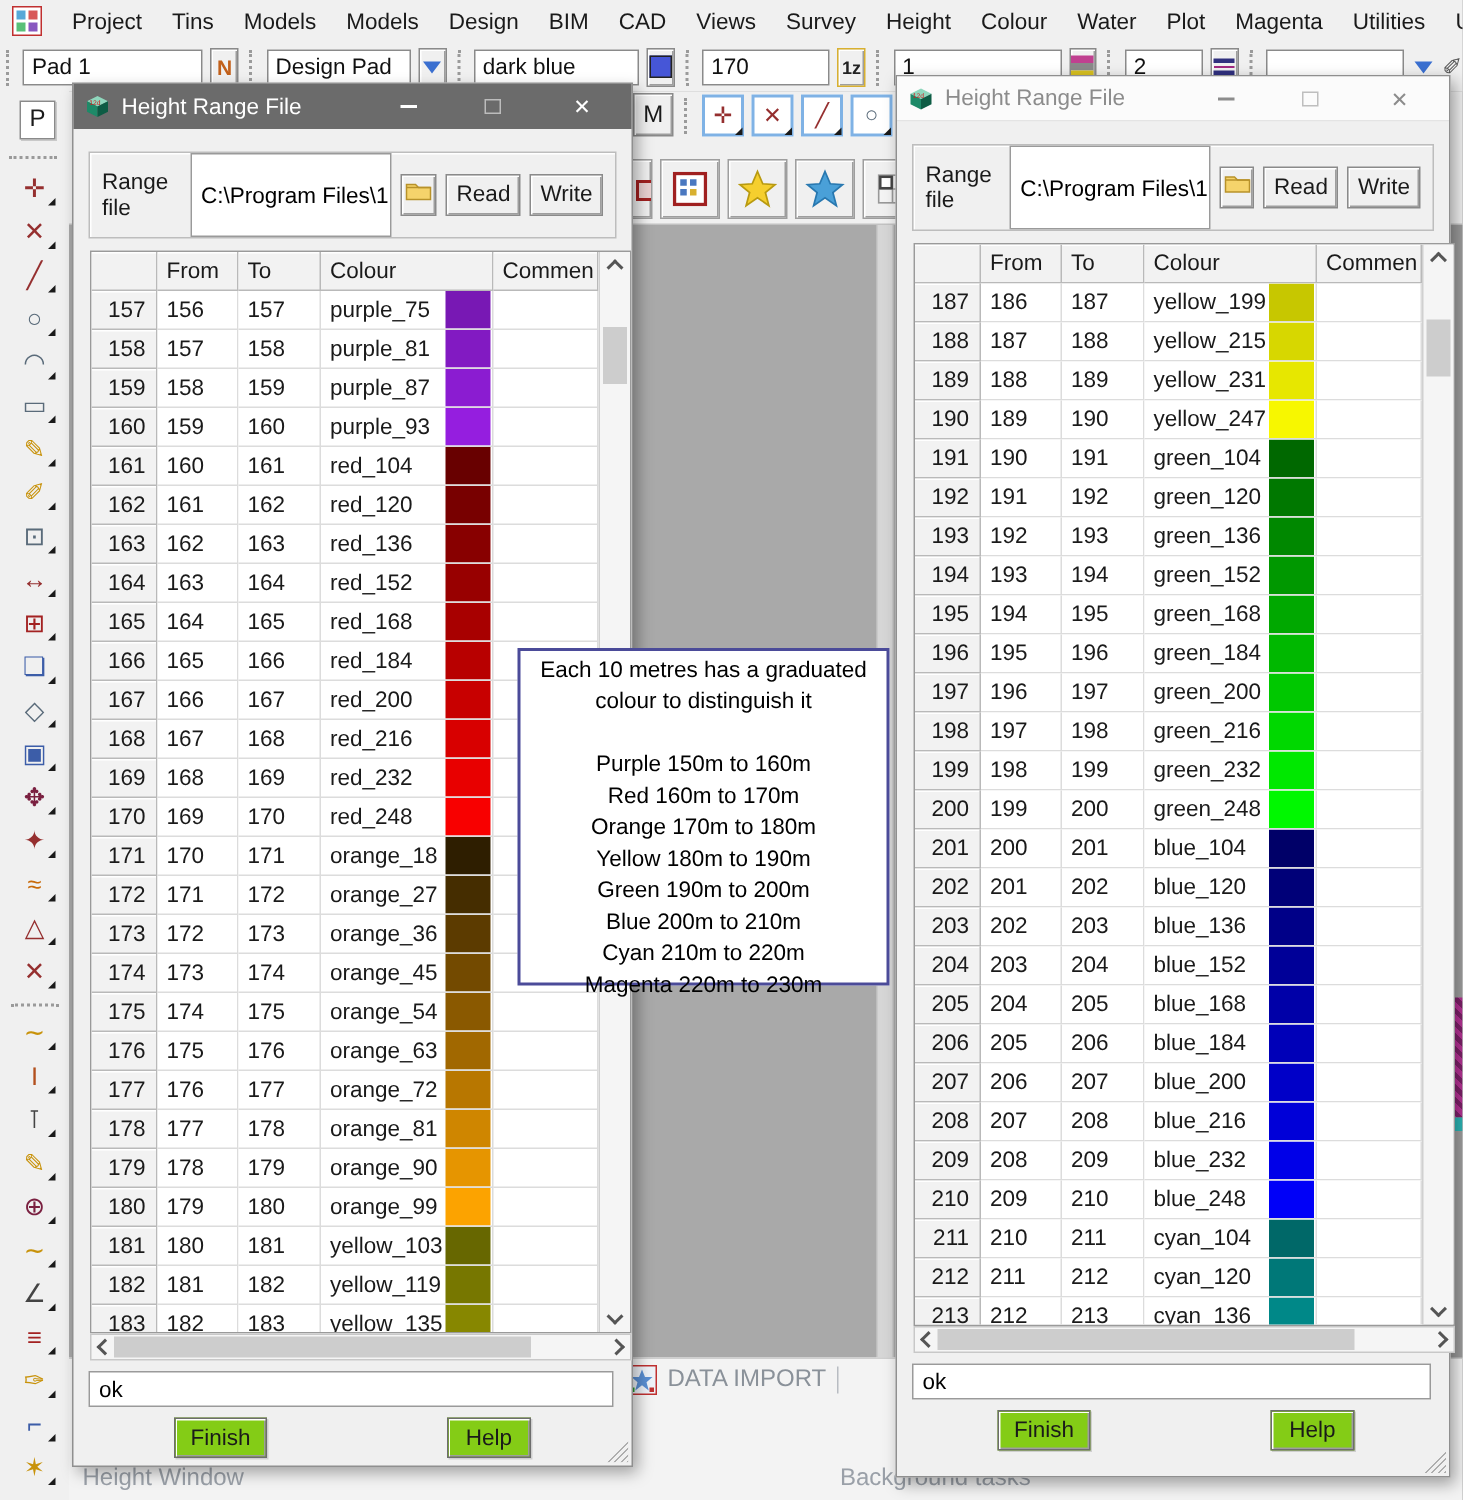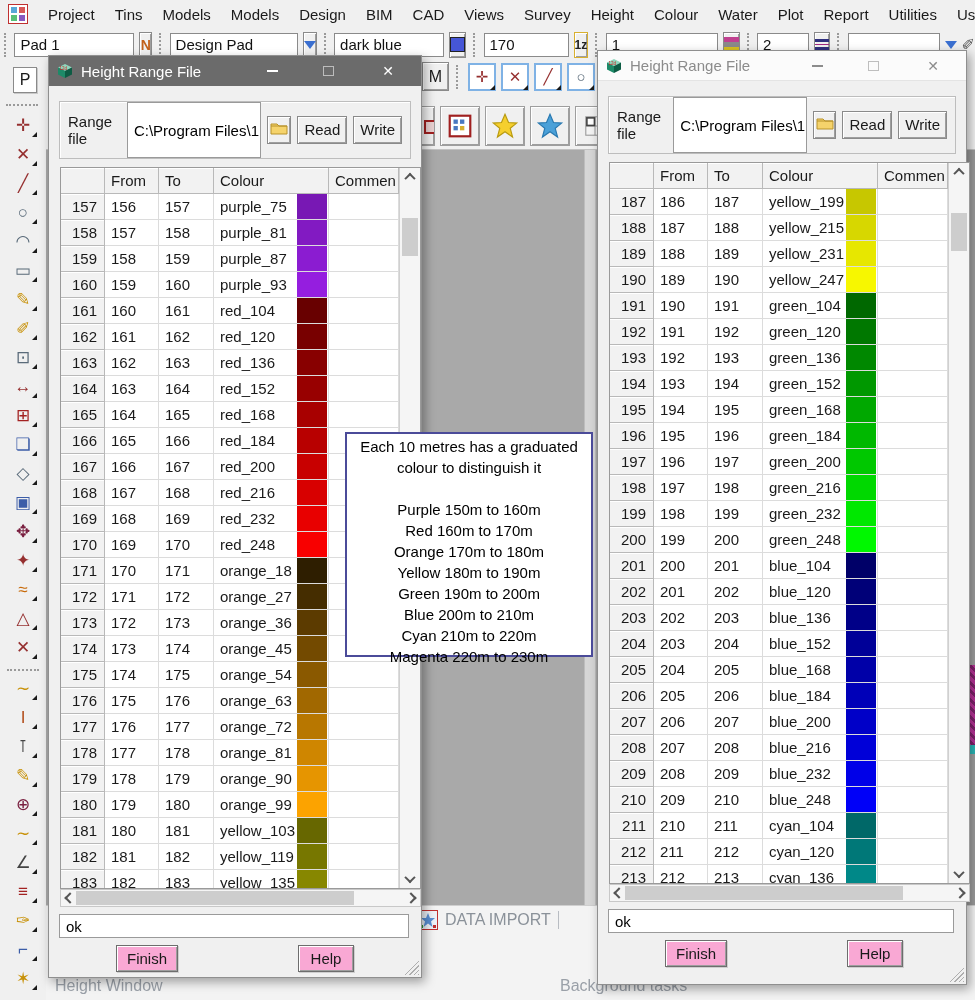--- a/index.html
+++ b/index.html
@@ -116,21 +116,21 @@
   .chev-left { transform:rotate(-45deg); margin-left:3px; }
   .chev-right { transform:rotate(135deg); margin-right:3px; }
   .hscroll { position:absolute; left:11px; top:833px; width:361px; height:18px;
     background:#f5f5f5; border:1px solid #c8c8c8; display:flex; align-items:center; }
   .hs-thumb { position:absolute; left:15px; width:278px; height:14px; background:#cdcdcd; top:1px; }
   .hs-arrow { width:15px; height:16px; display:grid; place-items:center; }
   .hs-right { position:absolute; right:0; }
   .okfield { position:absolute; left:10px; top:858px; right:12px; height:24px; }
   input.flat { border:1px solid #9a9a9a; background:#fff; font-size:15px;
     font-family:"Liberation Sans",sans-serif; padding-left:6px; width:100%; height:100%; }
-  .pushbtn { position:absolute; top:889px; height:27px; background:#f9a8d4;
+  .pushbtn { position:absolute; top:889px; height:27px; background:#84cc16;
     border:1px solid #6d6d6d; box-shadow:inset 1px 1px 0 #fff, inset -1px -1px 0 #9e9e9e, 1px 1px 0 #cfcfcf;
     font-size:15px; text-align:center; line-height:25px; }
   .btn-finish { left:67px; width:62px; }
   .btn-help { left:249px; width:56px; }
   .resize-grip { position:absolute; right:2px; bottom:2px; width:15px; height:15px;
     background:repeating-linear-gradient(135deg,transparent 0 2px,#aeaeae 2px 3px);
     clip-path:polygon(100% 0,100% 100%,0 100%); }
   
   #annotation { position:absolute; left:345px; top:432px; width:248px; height:225px;
     background:#fff; border:2px solid #4b4b99; z-index:7; text-align:center;
@@ -155,32 +155,32 @@
       <span class="menu-item">Models</span>
       <span class="menu-item">Design</span>
       <span class="menu-item">BIM</span>
       <span class="menu-item">CAD</span>
       <span class="menu-item">Views</span>
       <span class="menu-item">Survey</span>
       <span class="menu-item">Height</span>
       <span class="menu-item">Colour</span>
       <span class="menu-item">Water</span>
       <span class="menu-item">Plot</span>
-      <span class="menu-item">Report</span>
+      <span class="menu-item">Magenta</span>
       <span class="menu-item">Utilities</span>
       <span class="menu-item">User</span>
     </div>
 </div>
 
 <div class="toolbar2">
   <span class="grip-v"></span>
   <input class="tfield" style="width: 120px;" value="Pad 1">
   <span class="tbtn" style="color:#c2601a;font-weight:bold;font-size:14px">N</span>
   <span class="grip-v"></span>
-  <input class="tfield" style="width: 128px;" value="Design Pad">
+  <input class="tfield" style="width: 96px;" value="Design Pad">
   <span class="tbtn">
       <span class="tri-down"></span>
     </span>
   <span class="grip-v"></span>
   <input class="tfield" style="width: 110px;" value="dark blue">
   <span class="tbtn">
       <span class="swatch-blue"></span>
     </span>
   <span class="grip-v"></span>
   <input class="tfield" style="width: 85px;" value="170">

